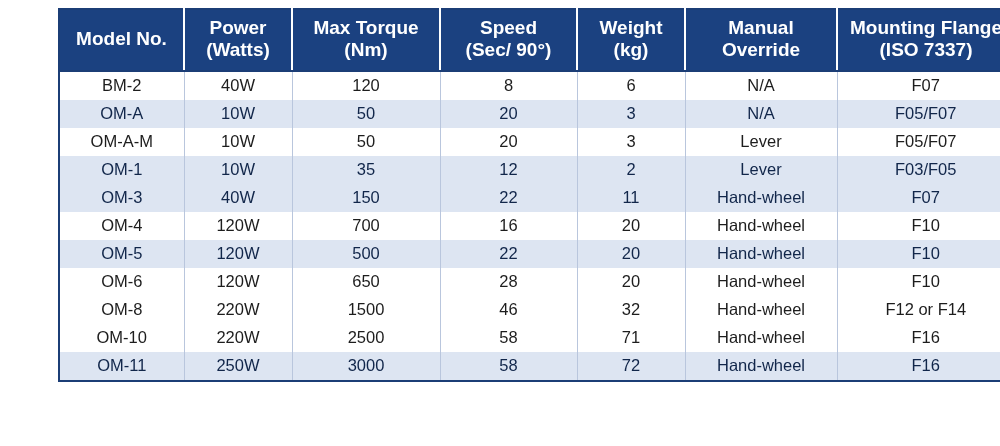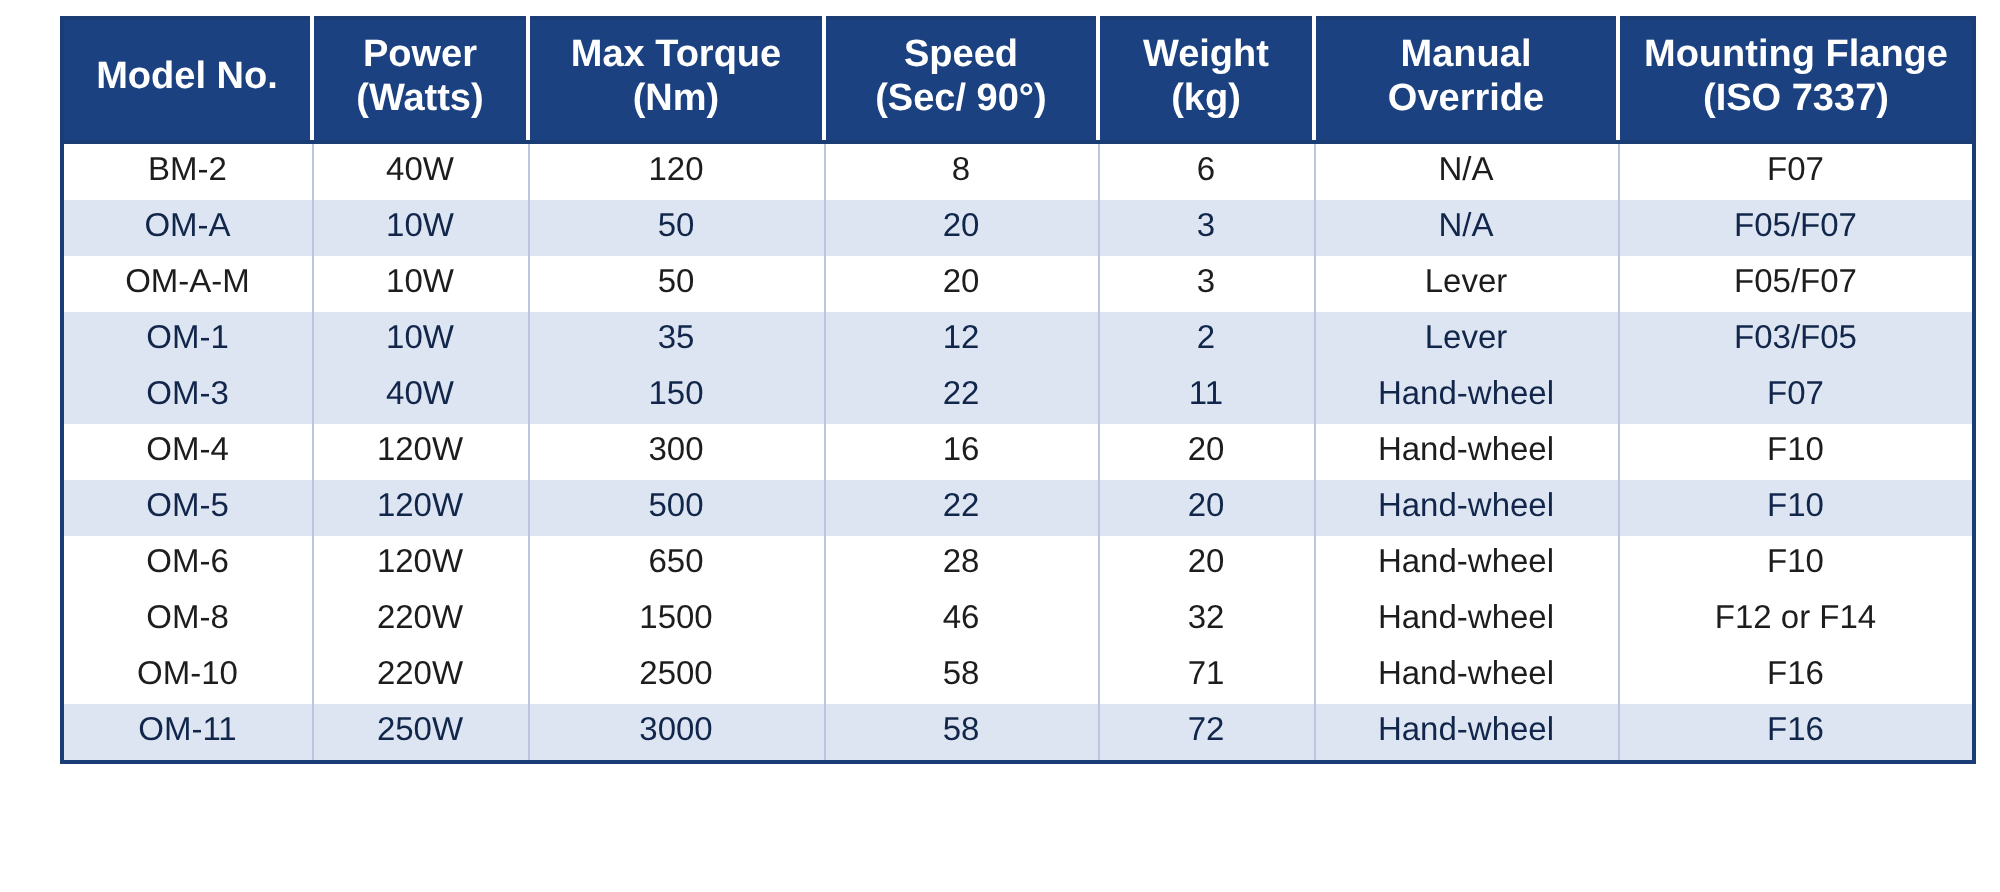--- a/index.html
+++ b/index.html
@@ -11,20 +11,21 @@
     width: 1000px;
     height: 446px;
     font-family: "Liberation Sans", sans-serif;
     overflow: hidden;
   }
   .table-wrap {
     padding: 8px 14px 10px 30px;
     box-sizing: border-box;
     width: 804px;
     height: 446px;
+    margin-left: 28px;
   }
   table.spec {
     border-collapse: collapse;
     table-layout: fixed;
     width: 956px;
     border: 2px solid #1b3d76;
   }
   table.spec thead th {
     background: #1b4180;
     color: #ffffff;
@@ -156,21 +157,21 @@
           <td>40W</td>
           <td>150</td>
           <td>22</td>
           <td>11</td>
           <td>Hand-wheel</td>
           <td>F07</td>
         </tr>
         <tr class="plain">
           <td>OM-4</td>
           <td>120W</td>
-          <td>300</td>
+          <td>700</td>
           <td>16</td>
           <td>20</td>
           <td>Hand-wheel</td>
           <td>F10</td>
         </tr>
         <tr class="alt">
           <td>OM-5</td>
           <td>120W</td>
           <td>500</td>
           <td>22</td>

